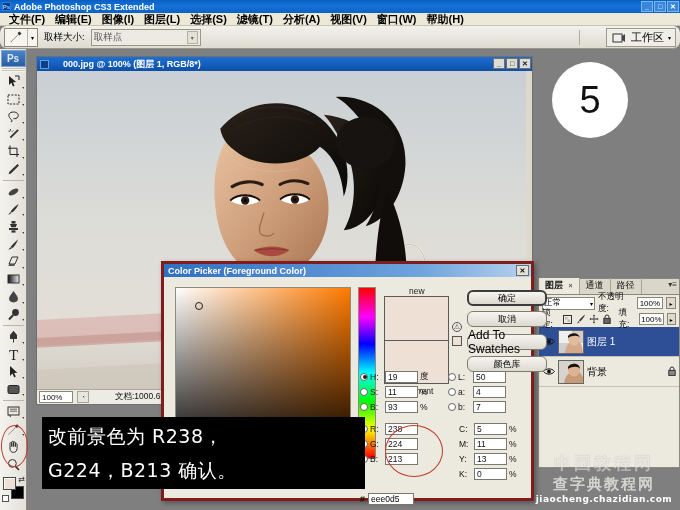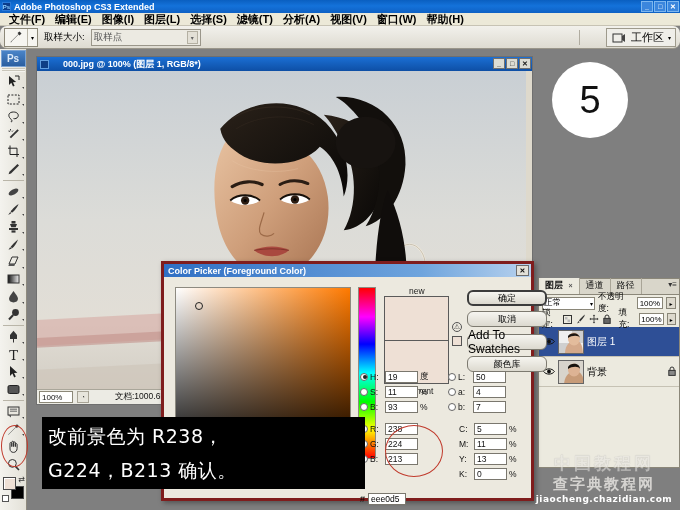--- a/index.html
+++ b/index.html
@@ -189,21 +189,21 @@
   .radio.on::after{ content:""; position:absolute; left:1.5px; top:1.5px; width:4px;height:4px;
     background:#222; border-radius:50%; }
   .flabel{ font-size:8.5px; color:#111; width:13px; }
   .finput{ width:33px;height:12px;background:#fff;border:1px solid #7a776e;
     font-size:8.5px; color:#111; padding-left:2px; line-height:11px; }
   .funit{ font-size:8.5px; color:#111; width:12px; }
   .left-col{ position:absolute; left:0; top:0; width:88px; }
   .right-col{ position:absolute; left:88px; top:0; width:88px; }
   .hexrow{ position:absolute; left:196px; top:229px; display:flex; align-items:center; gap:3px; }
   .hexrow .hsym{ font-size:9px; }
-  .hexinput{ width:38px;height:12px;background:#fff;border:1px solid #7a776e;
+  .hexinput{ width:46px;height:12px;background:#fff;border:1px solid #7a776e;
     font-size:8.5px;padding-left:2px;line-height:11px; }
 
   
   .caption{
     position:absolute; left:42px; top:417px; width:323px; height:72px;
     background:#000; color:#fff;
     font-family:"DejaVu Sans", sans-serif;
     font-size:19px; line-height:34px;
     padding:2px 0 0 6px; letter-spacing:.5px;
   }

